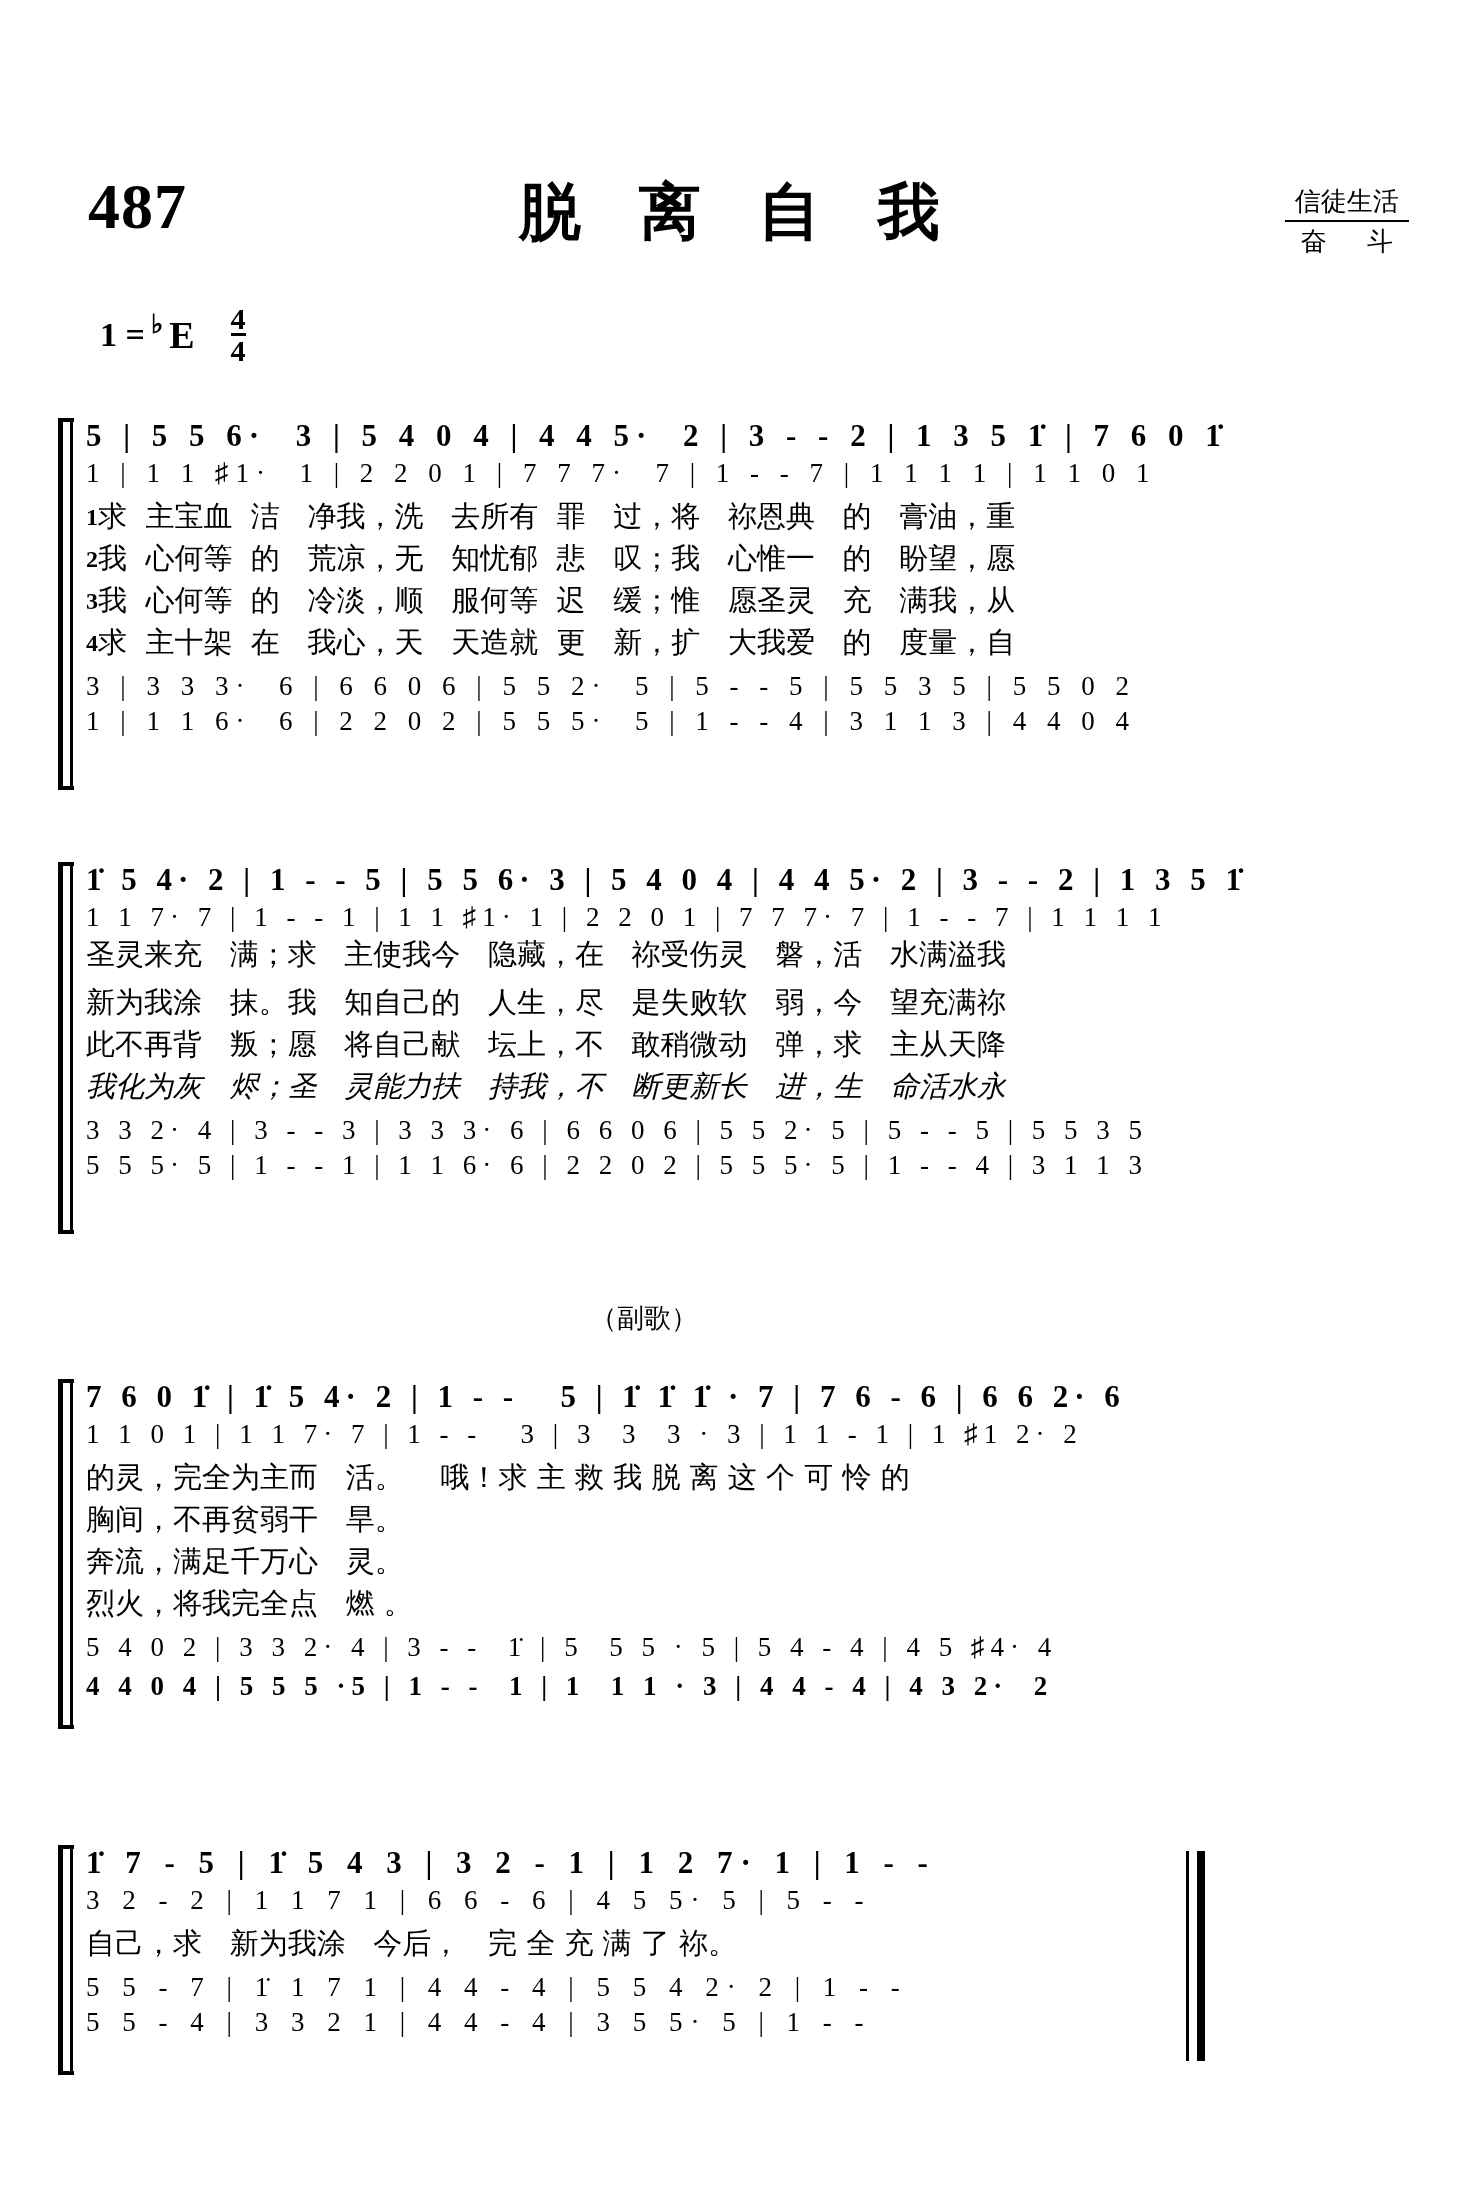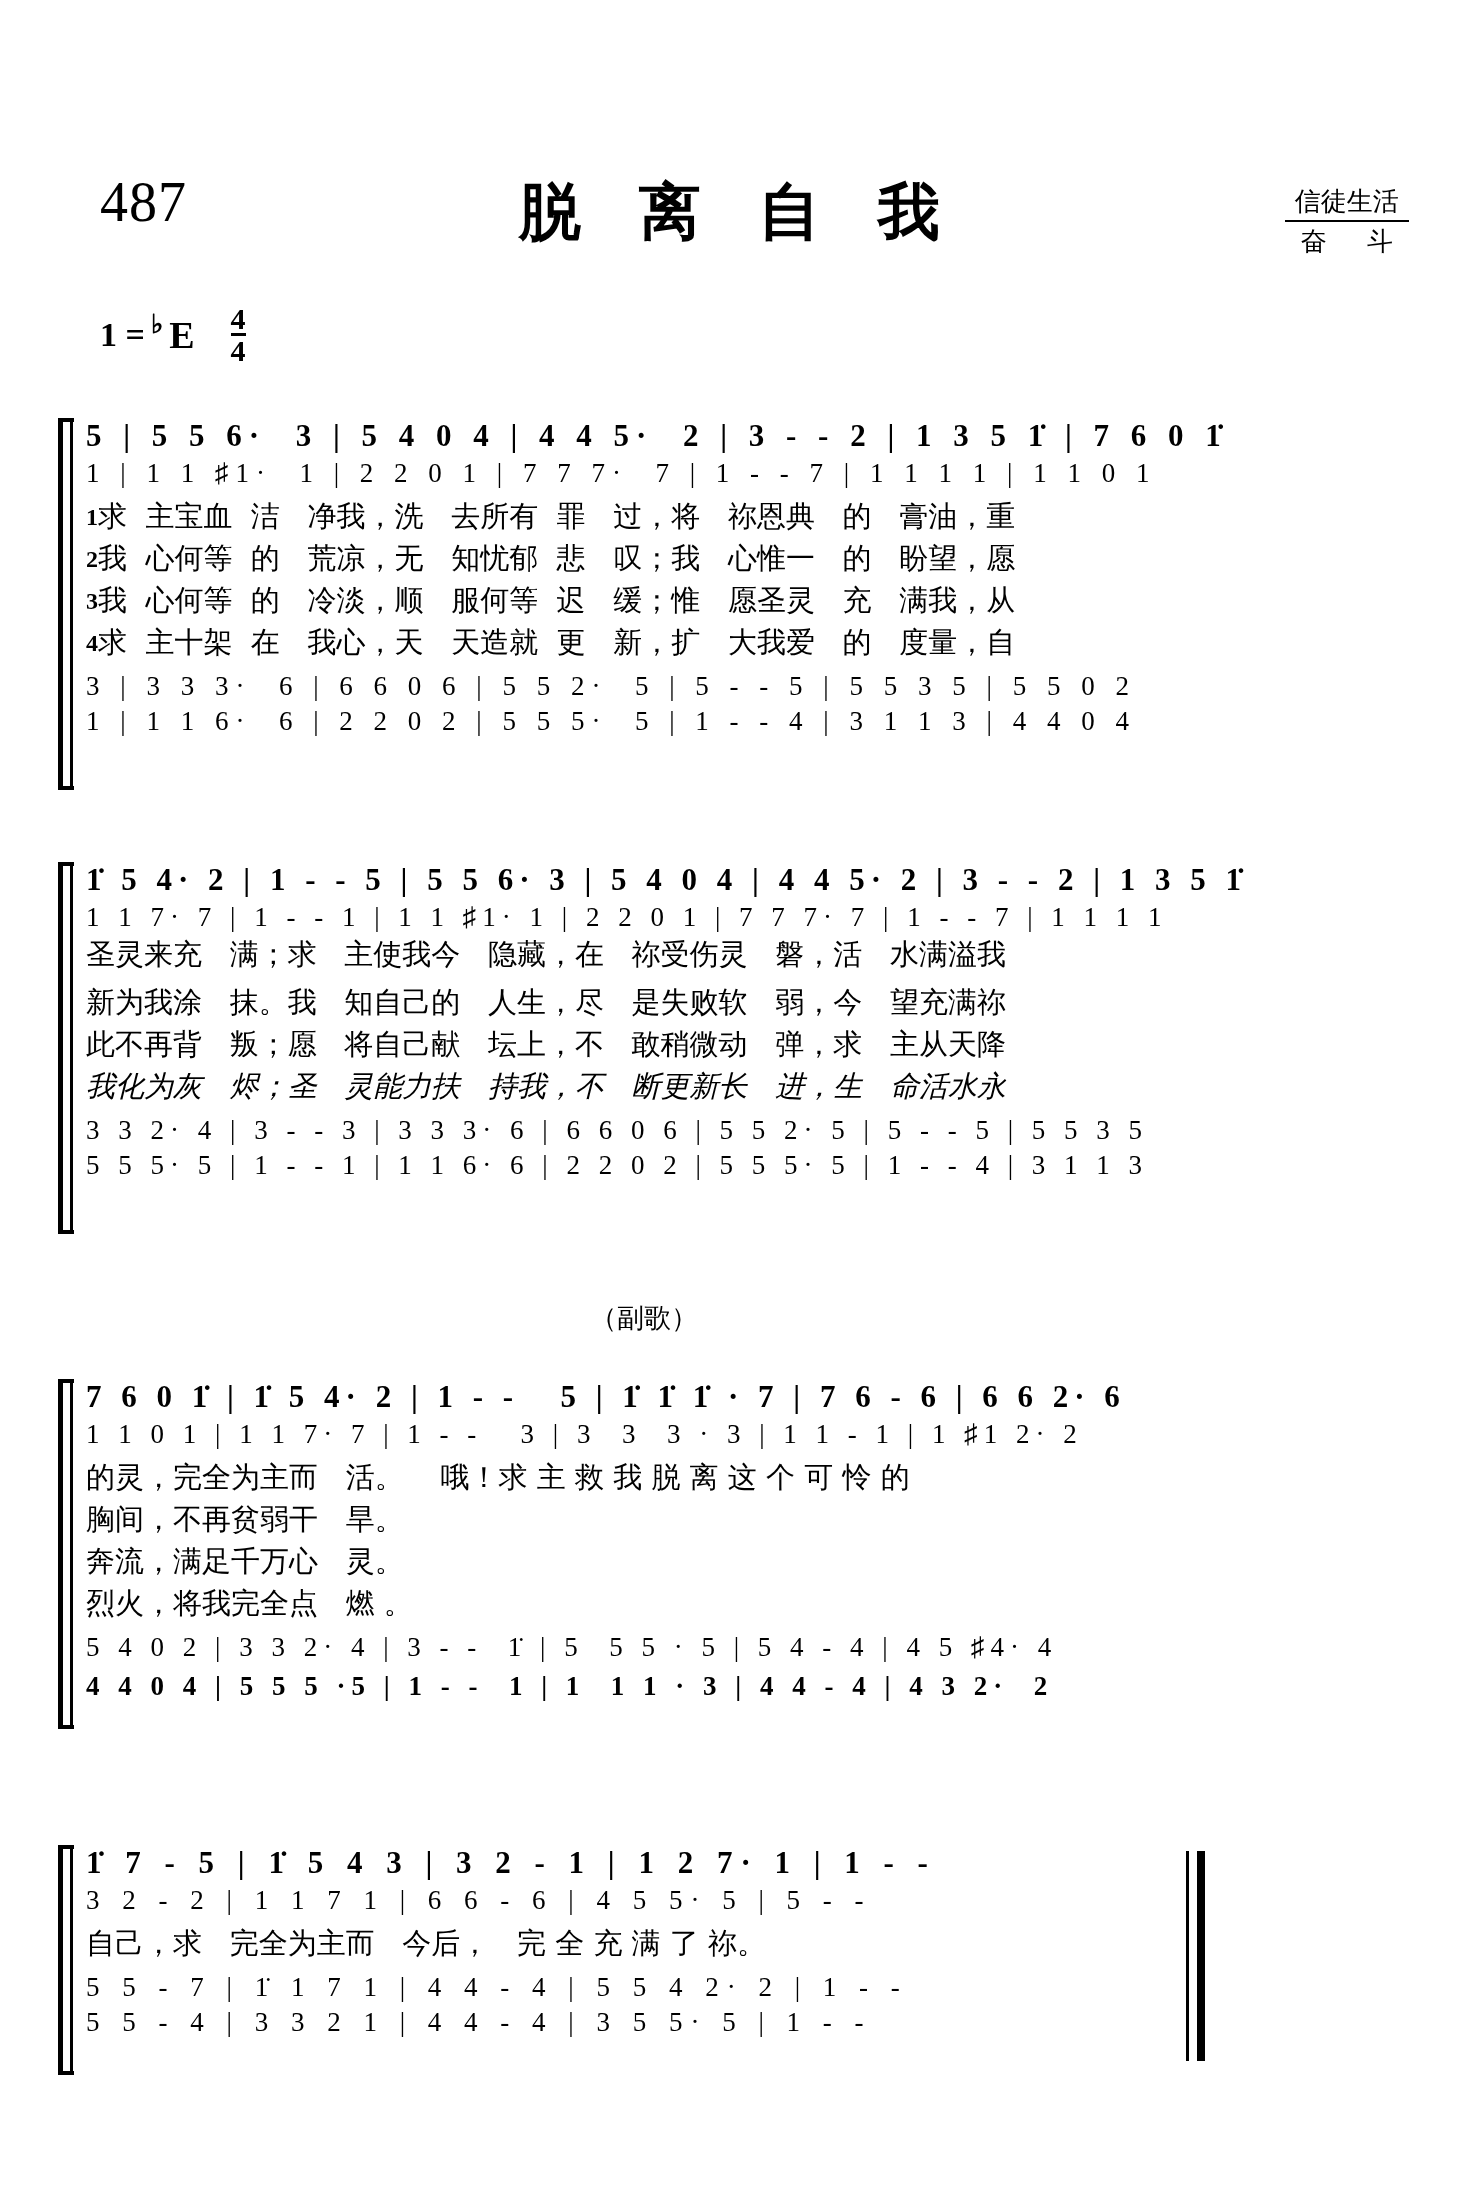--- a/index.html
+++ b/index.html
@@ -1,20 +1,20 @@
 <!DOCTYPE html>
 <html><head>
 <meta charset="utf-8">
 <style>
   html,body{margin:0;padding:0;background:#ffffff;}
   body{width:1477px;height:2186px;position:relative;font-family:"Liberation Serif",serif;color:#000;}
   .page{position:relative;width:1477px;height:2186px;overflow:hidden;}
 
   
-  .hymn-number{position:absolute;left:100px;top:170px;font-size:56px;font-weight:normal;font-family:"Liberation Serif",serif;letter-spacing:1px;}
+  .hymn-number{position:absolute;left:88px;top:170px;font-size:64px;font-weight:bold;font-family:"Liberation Serif",serif;letter-spacing:1px;}
   .hymn-title{position:absolute;left:0;top:170px;width:1477px;text-align:center;font-size:62px;font-weight:bold;letter-spacing:18px;font-family:"DejaVu Sans",sans-serif;}
   .category{position:absolute;right:68px;top:185px;text-align:center;font-size:26px;line-height:1.25;font-family:"DejaVu Sans",sans-serif;}
   .category .cat-line2{letter-spacing:16px;padding-left:16px;}
   .key-sig{position:absolute;left:100px;top:305px;font-size:34px;font-weight:bold;font-family:"Liberation Serif",serif;display:flex;align-items:center;gap:6px;}
   .key-sig .flat{font-size:26px;position:relative;top:-10px;}
   .key-sig .keyletter{font-size:38px;font-weight:bold;}
   .timesig{display:inline-block;margin-left:30px;text-align:center;line-height:0.92;font-size:30px;font-weight:bold;}
   .timesig .num{display:block;}
   .timesig .den{display:block;border-top:3px solid #000;padding-top:1px;}
 
@@ -158,21 +158,21 @@
       <div class="cap-t"></div>
         <div class="outer"></div>
         <div class="inner"></div>
         <div class="cap-b"></div>
     </div>
     <div class="staff" style="width:1110px;">
       <div class="row melody" style="letter-spacing:8px;">1̇ 7 - 5 | 1̇ 5 4 3 | 3 2 - 1 | 1 2 7· 1 | 1 - -</div>
       <div class="row alto" style="letter-spacing:8px;margin-top:4px;">3 2 - 2 | 1 1 7 1 | 6 6 - 6 | 4 5 5· 5 | 5 - -</div>
 
       <div class="row" style="margin-top:8px;">
-        <span class="lyric">自己，求   完全为主而   今后，   完 全 充 满 了 祢。</span>
+        <span class="lyric">自己，求   新为我涂   今后，   完 全 充 满 了 祢。</span>
       </div>
 
       <div class="row bassrow" style="letter-spacing:8px;margin-top:8px;">5 5 - 7 | 1̇ 1 7 1 | 4 4 - 4 | 5 5 4 2· 2 | 1 - -</div>
       <div class="row bassrow" style="letter-spacing:8px;margin-top:4px;">5 5 - 4 | 3 3 2 1 | 4 4 - 4 | 3 5 5· 5 | 1 - -</div>
     </div>
 
     <div style="position:absolute;left:1130px;top:6px;height:210px;border-left:3px solid #000;border-right:8px solid #000;width:8px;"></div>
   </div>
 
 </div>

